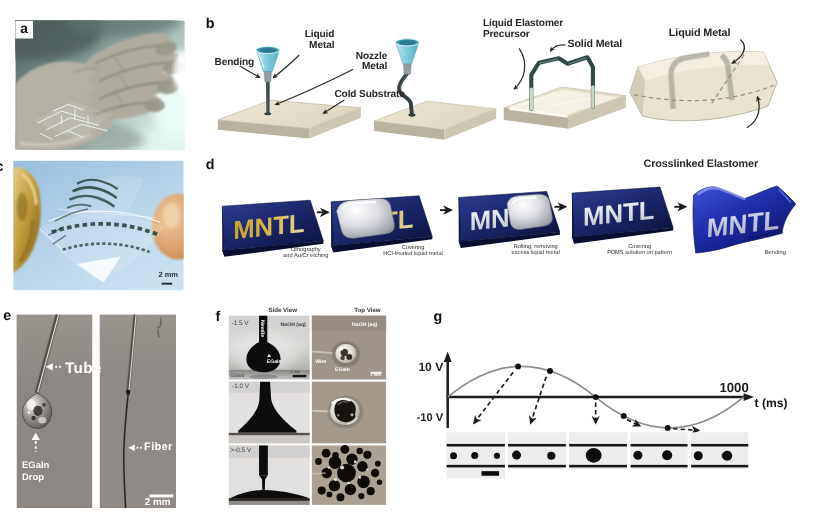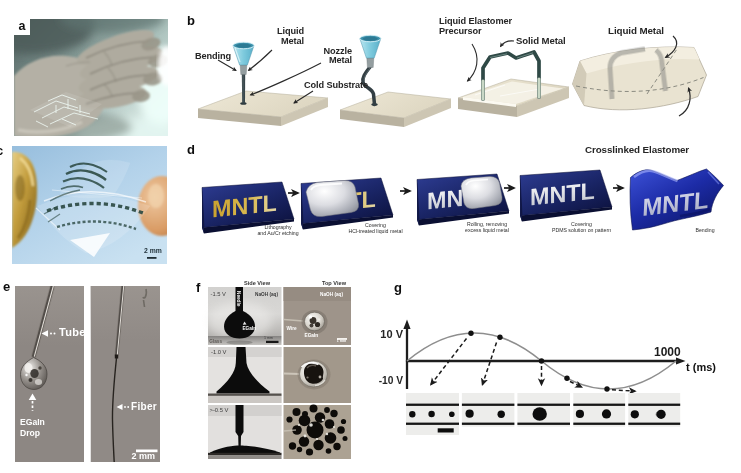--- a/index.html
+++ b/index.html
@@ -610,21 +610,21 @@
 <span class="t dcap" style="left:278px;top:223.5px;">Lithography
 and Au/Cr etching</span>
 <span class="t dcap" style="left:375.5px;top:222px;">Covering
 HCl-treated liquid metal</span>
 <span class="t dcap" style="left:487px;top:220.5px;">Rolling, removing
 excess liquid metal</span>
 <span class="t dcap" style="left:581.5px;top:220.5px;">Covering
 PDMS solution on pattern</span>
 <span class="t dcap" style="left:705px;top:227px;">Bending</span>
 
-<span class="t wht" style="left:59px;top:327px;font-size:11px;letter-spacing:.3px;">Tube</span>
+<span class="t wht" style="left:59px;top:327px;font-size:14px;letter-spacing:.3px;">Tube</span>
 <span class="t wht" style="left:131px;top:402px;font-size:10px;letter-spacing:.3px;">Fiber</span>
 <span class="t wht" style="left:20px;top:417px;font-size:8.6px;line-height:1.3;">EGaIn
 Drop</span>
 <span class="t wht" style="left:131.5px;top:452px;font-size:9px;">2 mm</span>
 
 <span class="t ctr" style="left:220px;top:279.6px;width:50px;font-size:5.6px;font-weight:bold;color:#333;">Side View</span>
 <span class="t ctr" style="left:295px;top:279.6px;width:51px;font-size:5.6px;font-weight:bold;color:#333;">Top View</span>
 <span class="t" style="left:210.5px;top:290.5px;font-size:5.8px;color:#3f3f3f;">-1.5 V</span>
 <span class="t" style="left:211px;top:348.5px;font-size:5.8px;color:#3f3f3f;">-1.0 V</span>
 <span class="t" style="left:209.5px;top:406.5px;font-size:5.8px;color:#3f3f3f;">&gt;-0.5 V</span>

